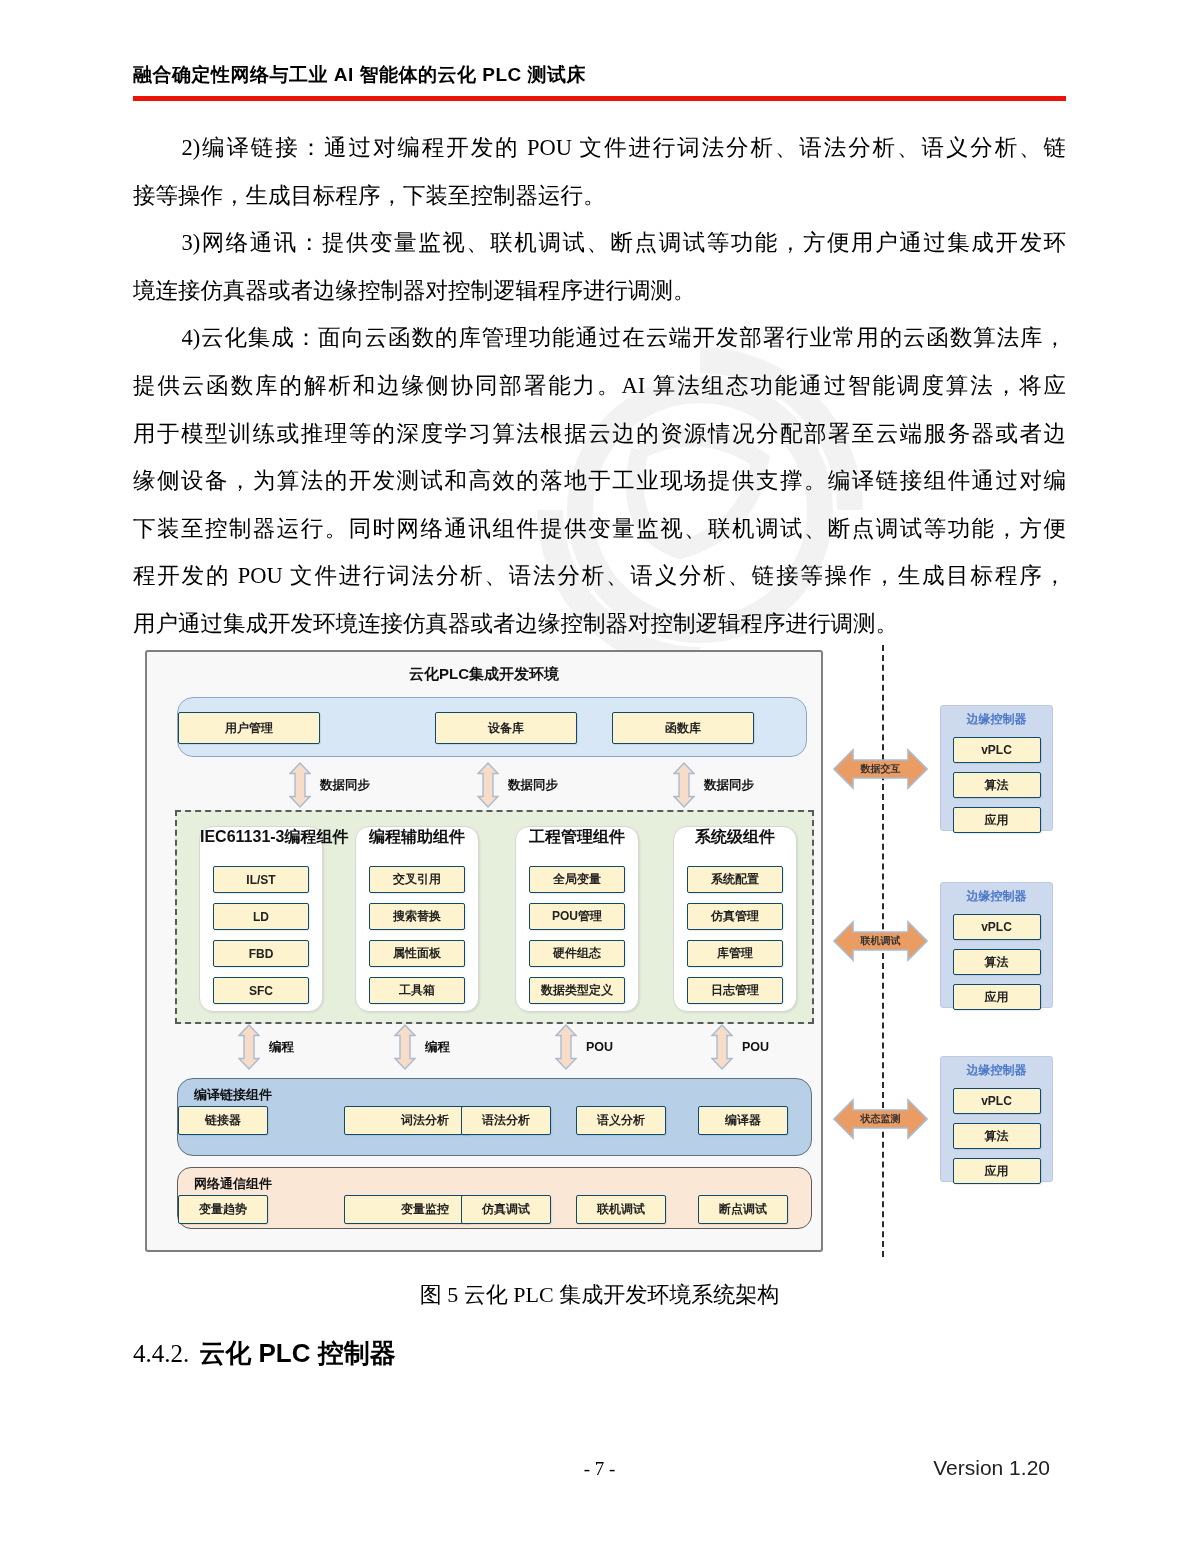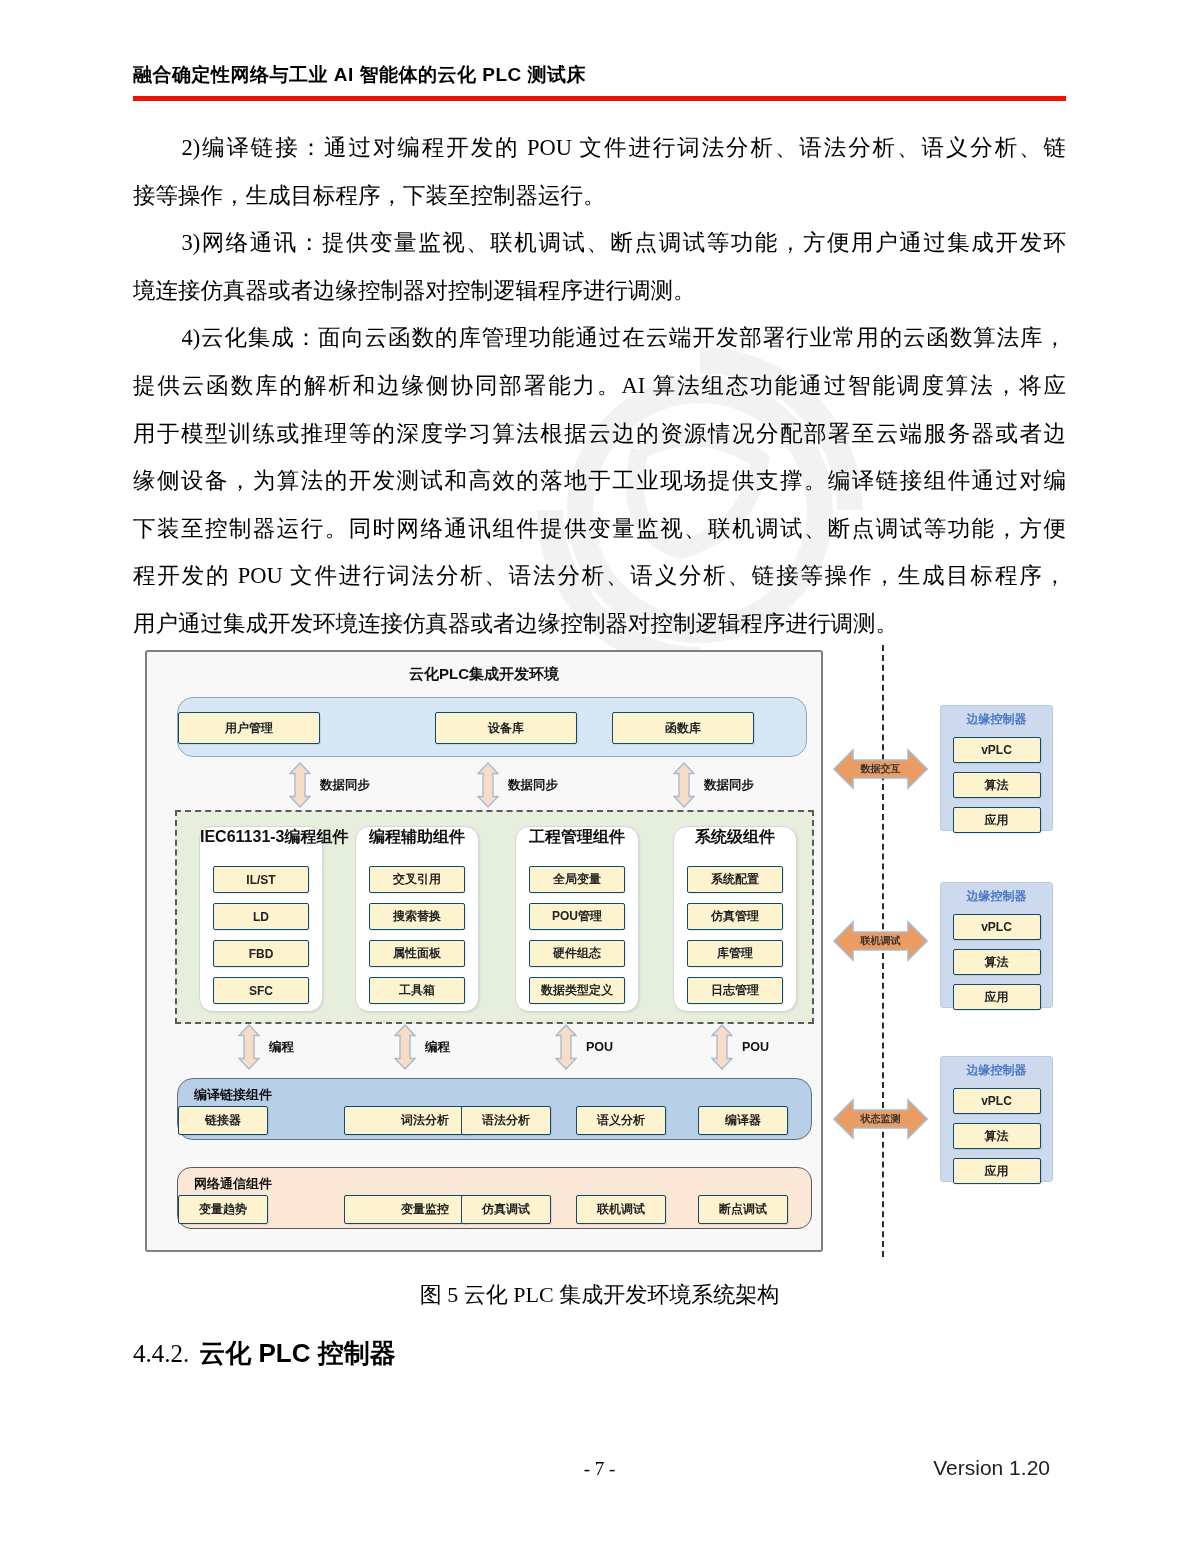--- a/index.html
+++ b/index.html
@@ -67,21 +67,21 @@
   .green-box .comp-col:nth-of-type(2){left:178px;}
   .green-box .comp-col:nth-of-type(3){left:338px;}
   .green-box .comp-col:nth-of-type(4){left:496px;}
   .comp-col .col-title{margin-top:0;text-align:center;font-size:16px;font-weight:bold;
       color:#111;white-space:nowrap;}
   .comp-col .col-items{display:flex;flex-direction:column;align-items:center;margin-top:8px;}
   .comp-col .pill{width:96px;height:27px;margin-top:10px;box-sizing:border-box;}
 
   
   .band{position:absolute;left:30px;width:635px;box-sizing:border-box;}
-  .compile-box{top:426px;height:62px;background:#b7d0e8;border:1.5px solid #60707f;border-radius:16px;}
+  .compile-box{top:426px;height:78px;background:#b7d0e8;border:1.5px solid #60707f;border-radius:16px;}
   .network-box{top:515px;height:62px;background:#fbe7d5;border:1.5px solid #5c5c5c;border-radius:14px;}
   .band .band-label{position:absolute;left:16px;top:7px;font-size:13px;font-weight:bold;color:#111;}
   .band .pill{position:absolute;top:27px;width:88px;height:27px;}
   .band .pill:nth-of-type(1){left:46px;}
   .band .pill:nth-of-type(2){left:166px;padding-left:36px;}
   .band .pill:nth-of-type(3){left:283px;}
   .band .pill:nth-of-type(4){left:398px;}
   .band .pill:nth-of-type(5){left:520px;}
 
   

